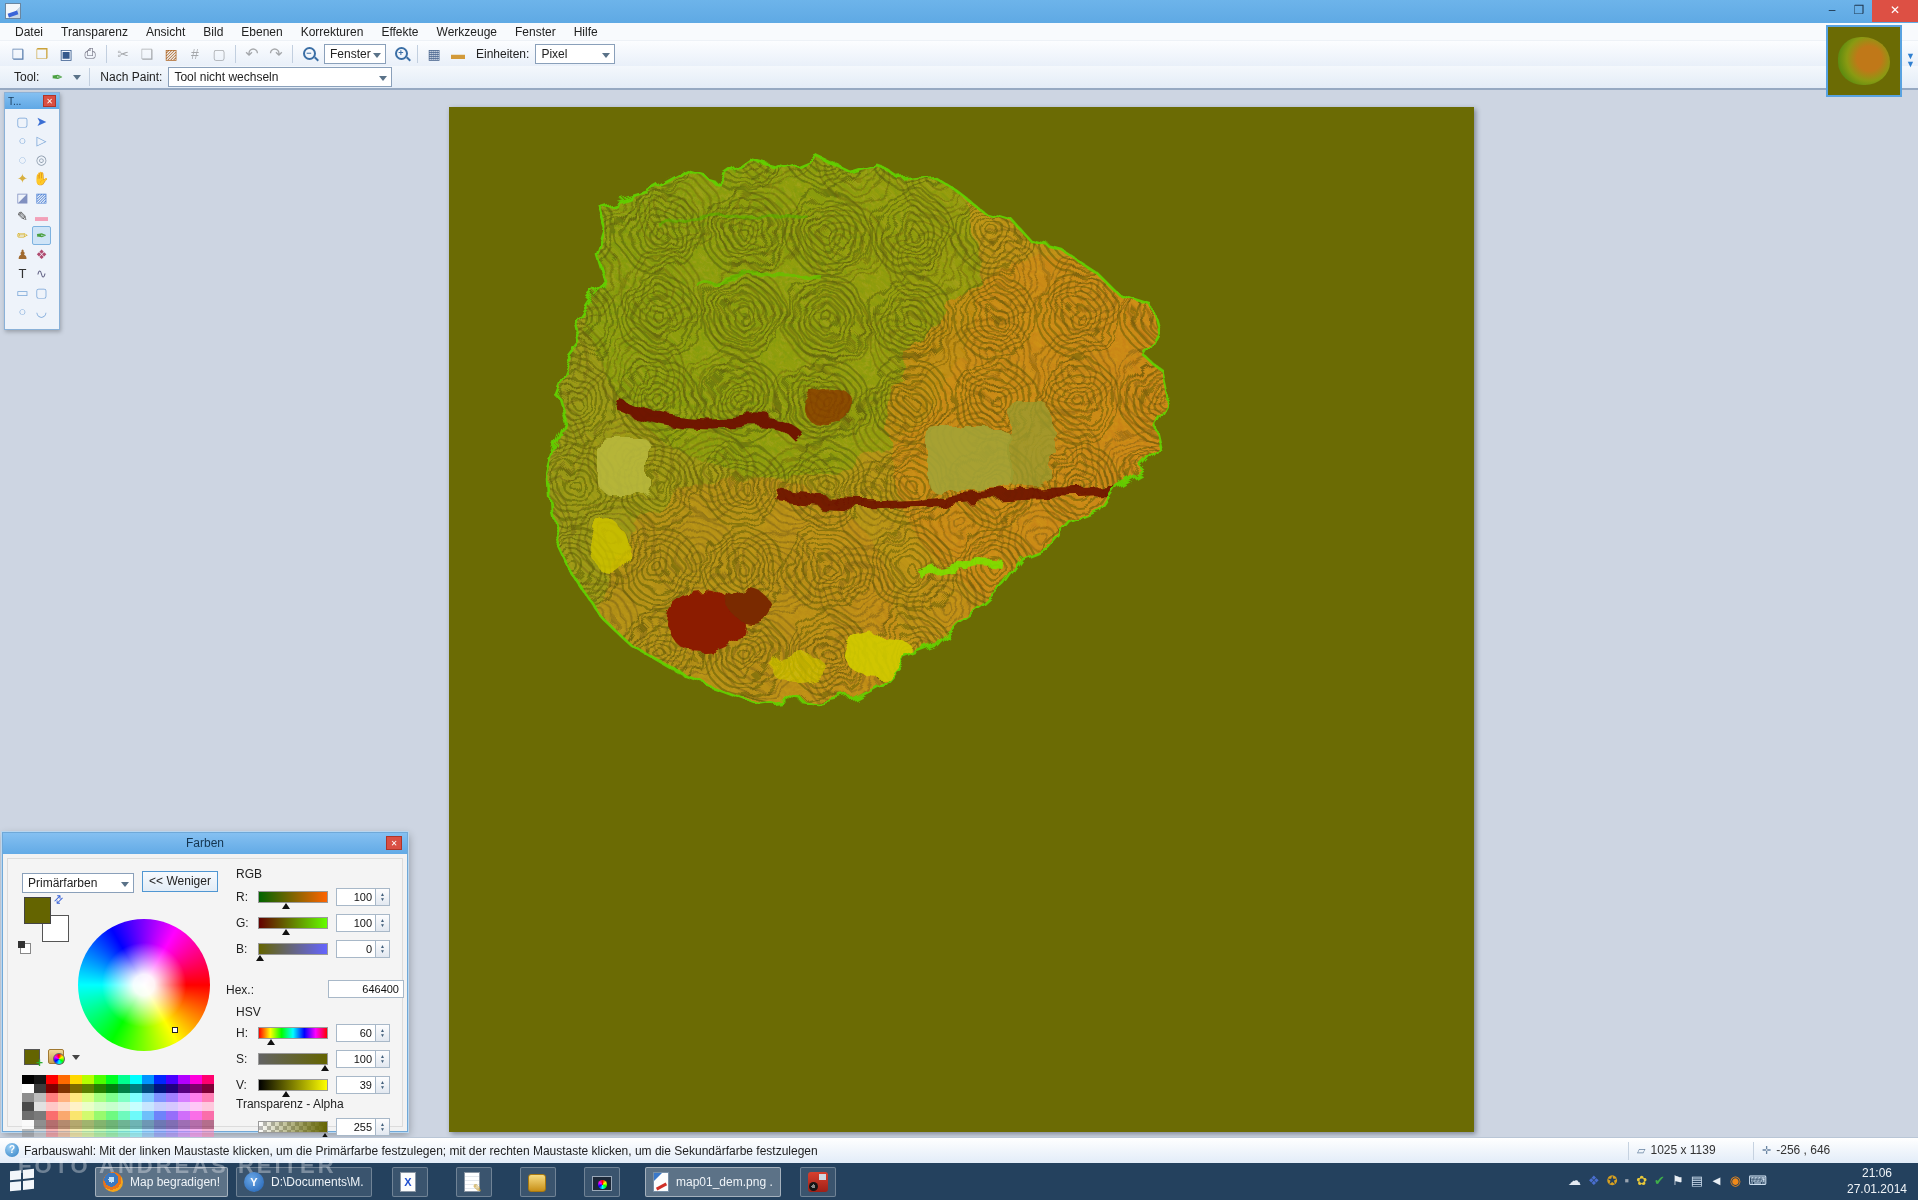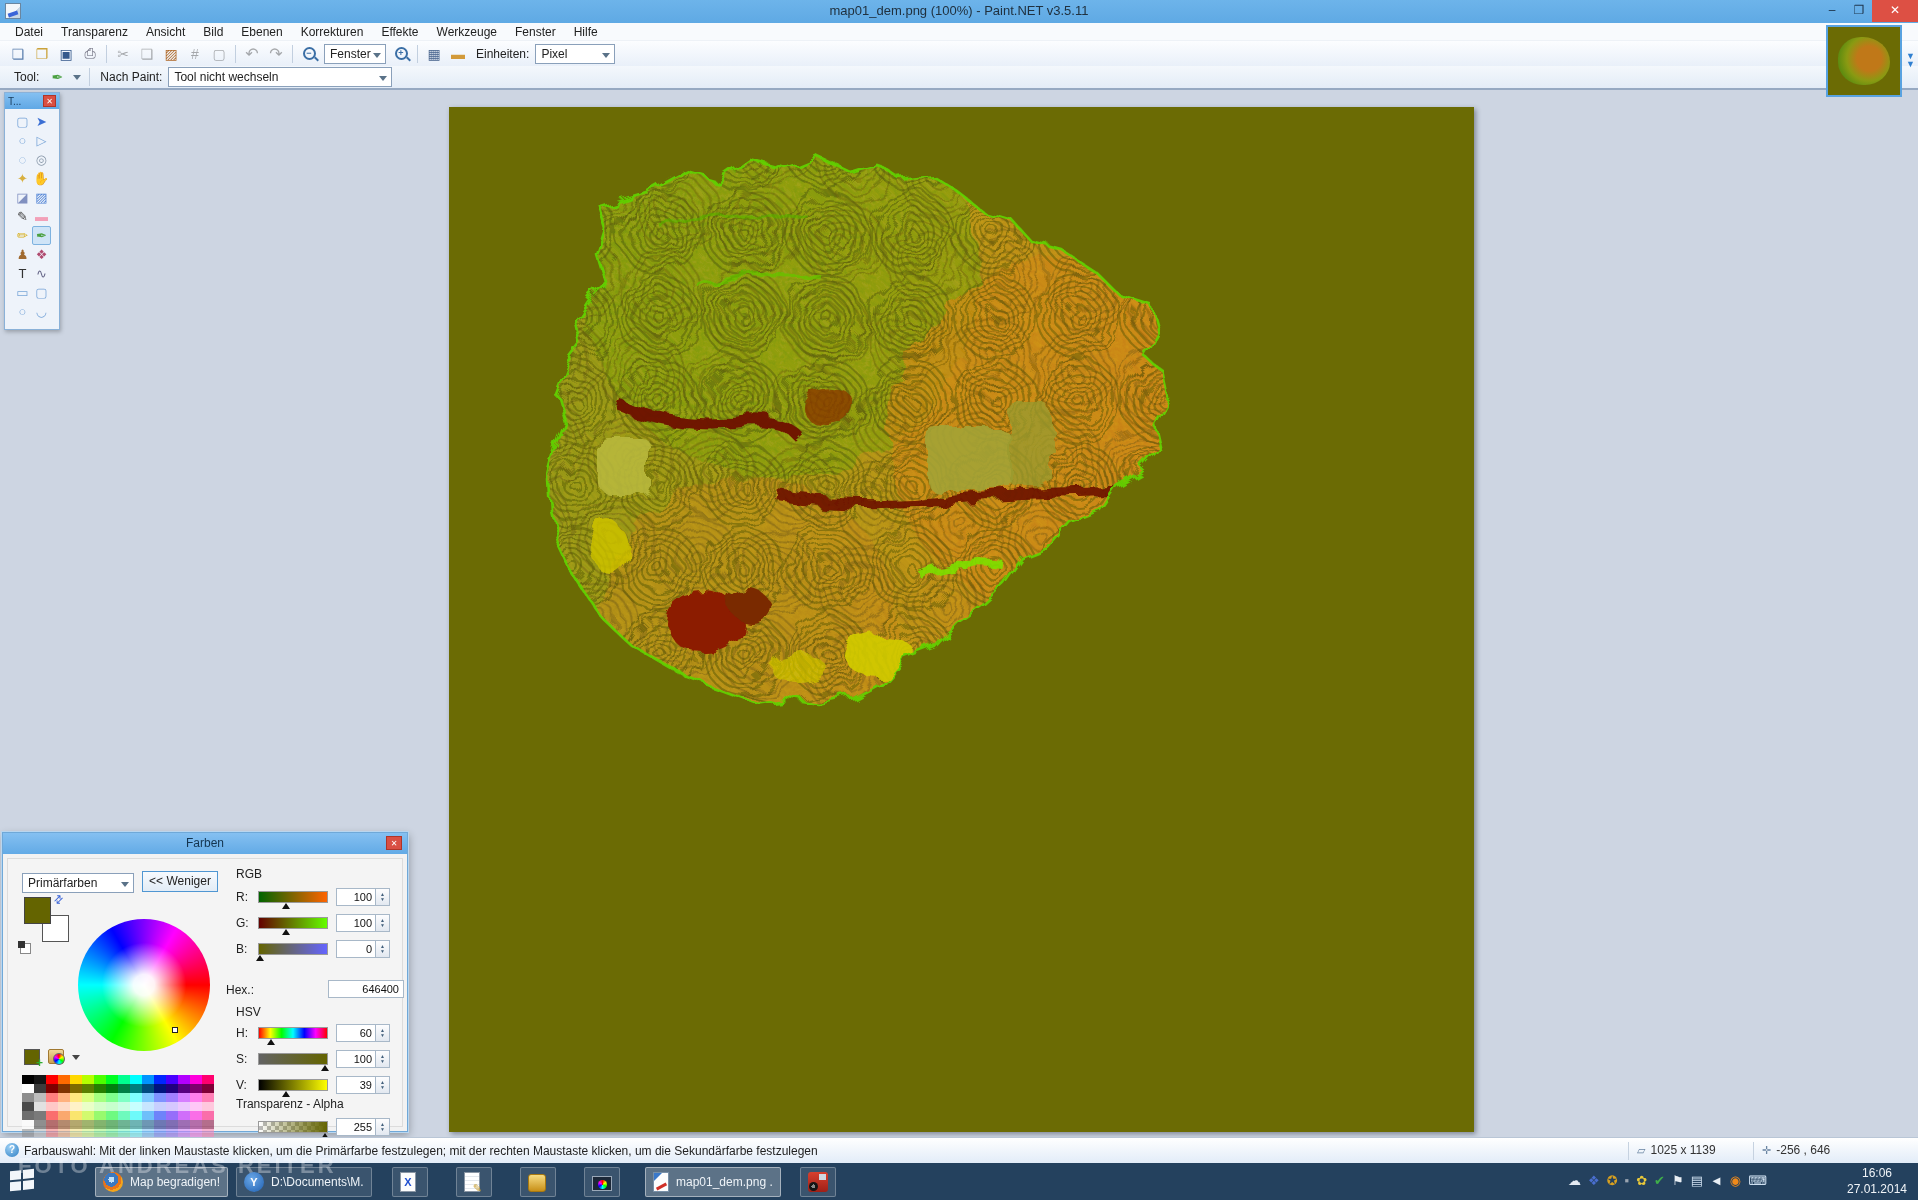--- a/index.html
+++ b/index.html
@@ -131,21 +131,20 @@
   .ai-tractor::before { content:""; position:absolute; right:2px; top:2px; width:7px; height:6px; background:#cfd8e2; }
   #tray { position:absolute; left:1568px; top:9px; display:flex; gap:7px; align-items:center; }
   .tray-ic { font-size:13px; line-height:18px; }
   #clock { position:absolute; left:1842px; top:2px; width:70px; color:#f0f4f8; font-size:12px; text-align:center; line-height:16px; }
 </style>
 </head>
 <body>
 
 <div id="titlebar">
   <div id="app-icon"></div>
-  <div class="apptitle">map01_dem.png (100%) - Paint.NET v3.5.11</div>
 </div>
 <div class="wbtn" id="btn-min">–</div>
 <div class="wbtn" id="btn-restore">❐</div>
 <div class="wbtn" id="btn-close">✕</div>
 
 <div id="menubar">
     <div class="menu-item">Datei</div>
     <div class="menu-item">Transparenz</div>
     <div class="menu-item">Ansicht</div>
     <div class="menu-item">Bild</div>
@@ -782,16 +781,16 @@
       <span class="tray-ic" style="color: rgb(154, 164, 176);">▪</span>
       <span class="tray-ic" style="color: rgb(232, 200, 58);">✿</span>
       <span class="tray-ic" style="color: rgb(63, 174, 74);">✔</span>
       <span class="tray-ic" style="color: rgb(232, 238, 244);">⚑</span>
       <span class="tray-ic" style="color: rgb(207, 224, 240);">▤</span>
       <span class="tray-ic" style="color: rgb(232, 238, 244);">◄</span>
       <span class="tray-ic" style="color: rgb(240, 138, 26);">◉</span>
       <span class="tray-ic" style="color: rgb(207, 224, 240);">⌨</span>
     </div>
   <div id="clock">
-    <div>16:06</div>
+    <div>21:06</div>
     <div>27.01.2014</div>
   </div>
 </div>
 
 </body></html>

